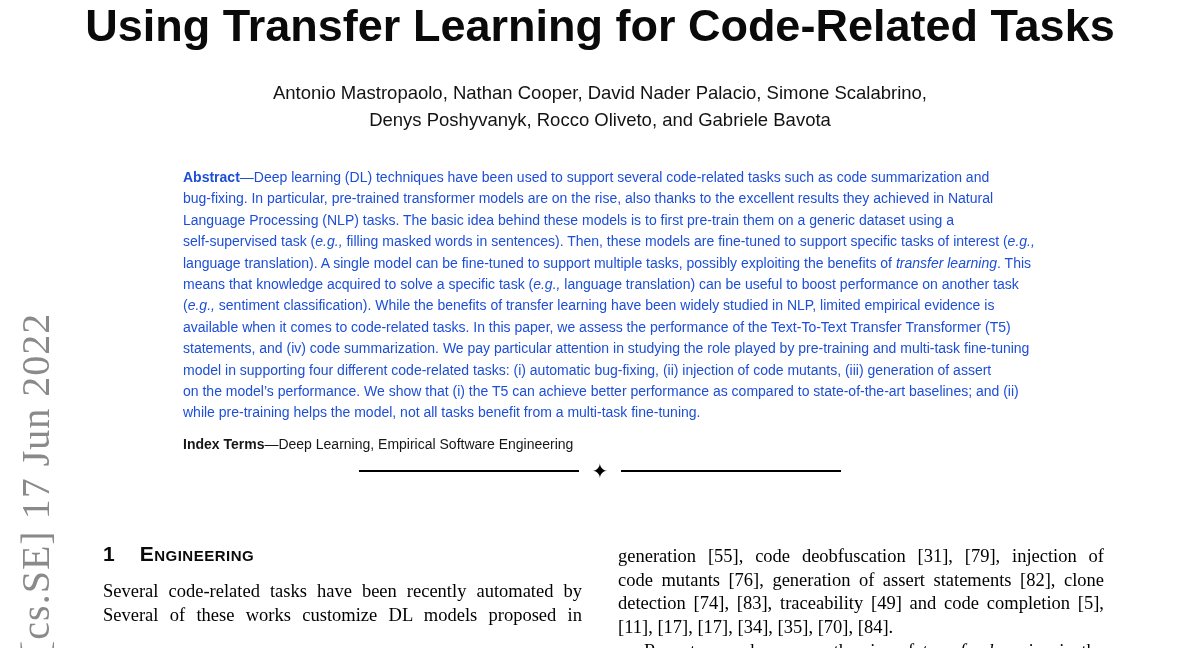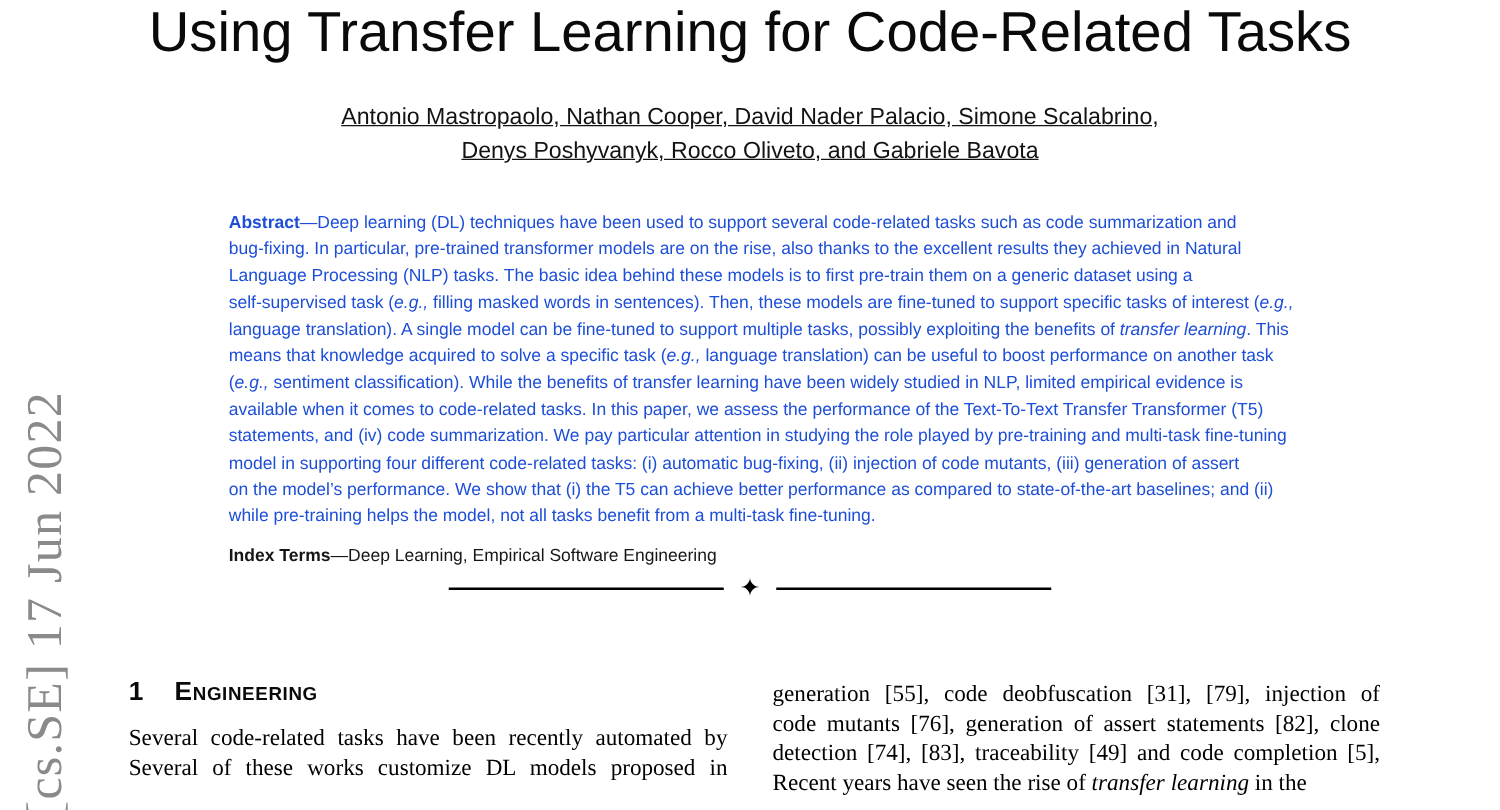--- a/index.html
+++ b/index.html
@@ -22,21 +22,20 @@
   .title {
     position:absolute; top:0; left:0; width:100%;
     text-align:center; font-size:45px; font-weight:400;
     color:#0a0a0a;
   }
 
   .authors {
     position:absolute; top:79px; left:0; width:100%;
     text-align:center; font-size:18.5px; line-height:27px;
     color:#131313;
-    text-decoration:underline;
   }
 
   .abstract {
     position:absolute; left:183px; top:167px; width:872px;
     font-size:14px; line-height:21.4px; color:#1d4ed8;
   }
   .abstract .line { white-space:nowrap; }
 
   .index-terms {
     position:absolute; left:183px; top:436px;
@@ -68,21 +67,21 @@
   .col-right .line:nth-child(4) { text-align-last:left; }
   .col-right .line:nth-child(5) { text-indent:26px; }
 </style>
 </head>
 <body>
 
 <div class="page">
 
   <div class="arxiv-banner">[cs.SE] 17 Jun 2022</div>
 
-  <h1 class="title" style="margin:0; font-weight:400;">Using Transfer Learning for Code-Related Tasks</h1>
+  <h1 class="title" style="margin:0; font-weight:700;">Using Transfer Learning for Code-Related Tasks</h1>
 
   <div class="authors">
     <div>Antonio Mastropaolo, Nathan Cooper, David Nader Palacio, Simone Scalabrino,</div>
     <div>Denys Poshyvanyk, Rocco Oliveto, and Gabriele Bavota</div>
   </div>
 
   <div class="abstract">
       <div class="line"><b>Abstract</b>—Deep learning (DL) techniques have been used to support several code-related tasks such as code summarization and</div>
       <div class="line">bug-fixing. In particular, pre-trained transformer models are on the rise, also thanks to the excellent results they achieved in Natural</div>
       <div class="line">Language Processing (NLP) tasks. The basic idea behind these models is to first pre-train them on a generic dataset using a</div>
@@ -111,16 +110,17 @@
 
   <div class="col col-left">
       <div class="line">Several code-related tasks have been recently automated by</div>
       <div class="line">Several of these works customize DL models proposed in</div>
     </div>
 
   <div class="col col-right">
       <div class="line">generation [55], code deobfuscation [31], [79], injection of</div>
       <div class="line">code mutants [76], generation of assert statements [82], clone</div>
       <div class="line">detection [74], [83], traceability [49] and code completion [5],</div>
+      <div class="line">[11], [17], [17], [34], [35], [70], [84].</div>
       <div class="line">Recent years have seen the rise of <i>transfer learning</i> in the</div>
     </div>
 
 </div>
 
 </body></html>

